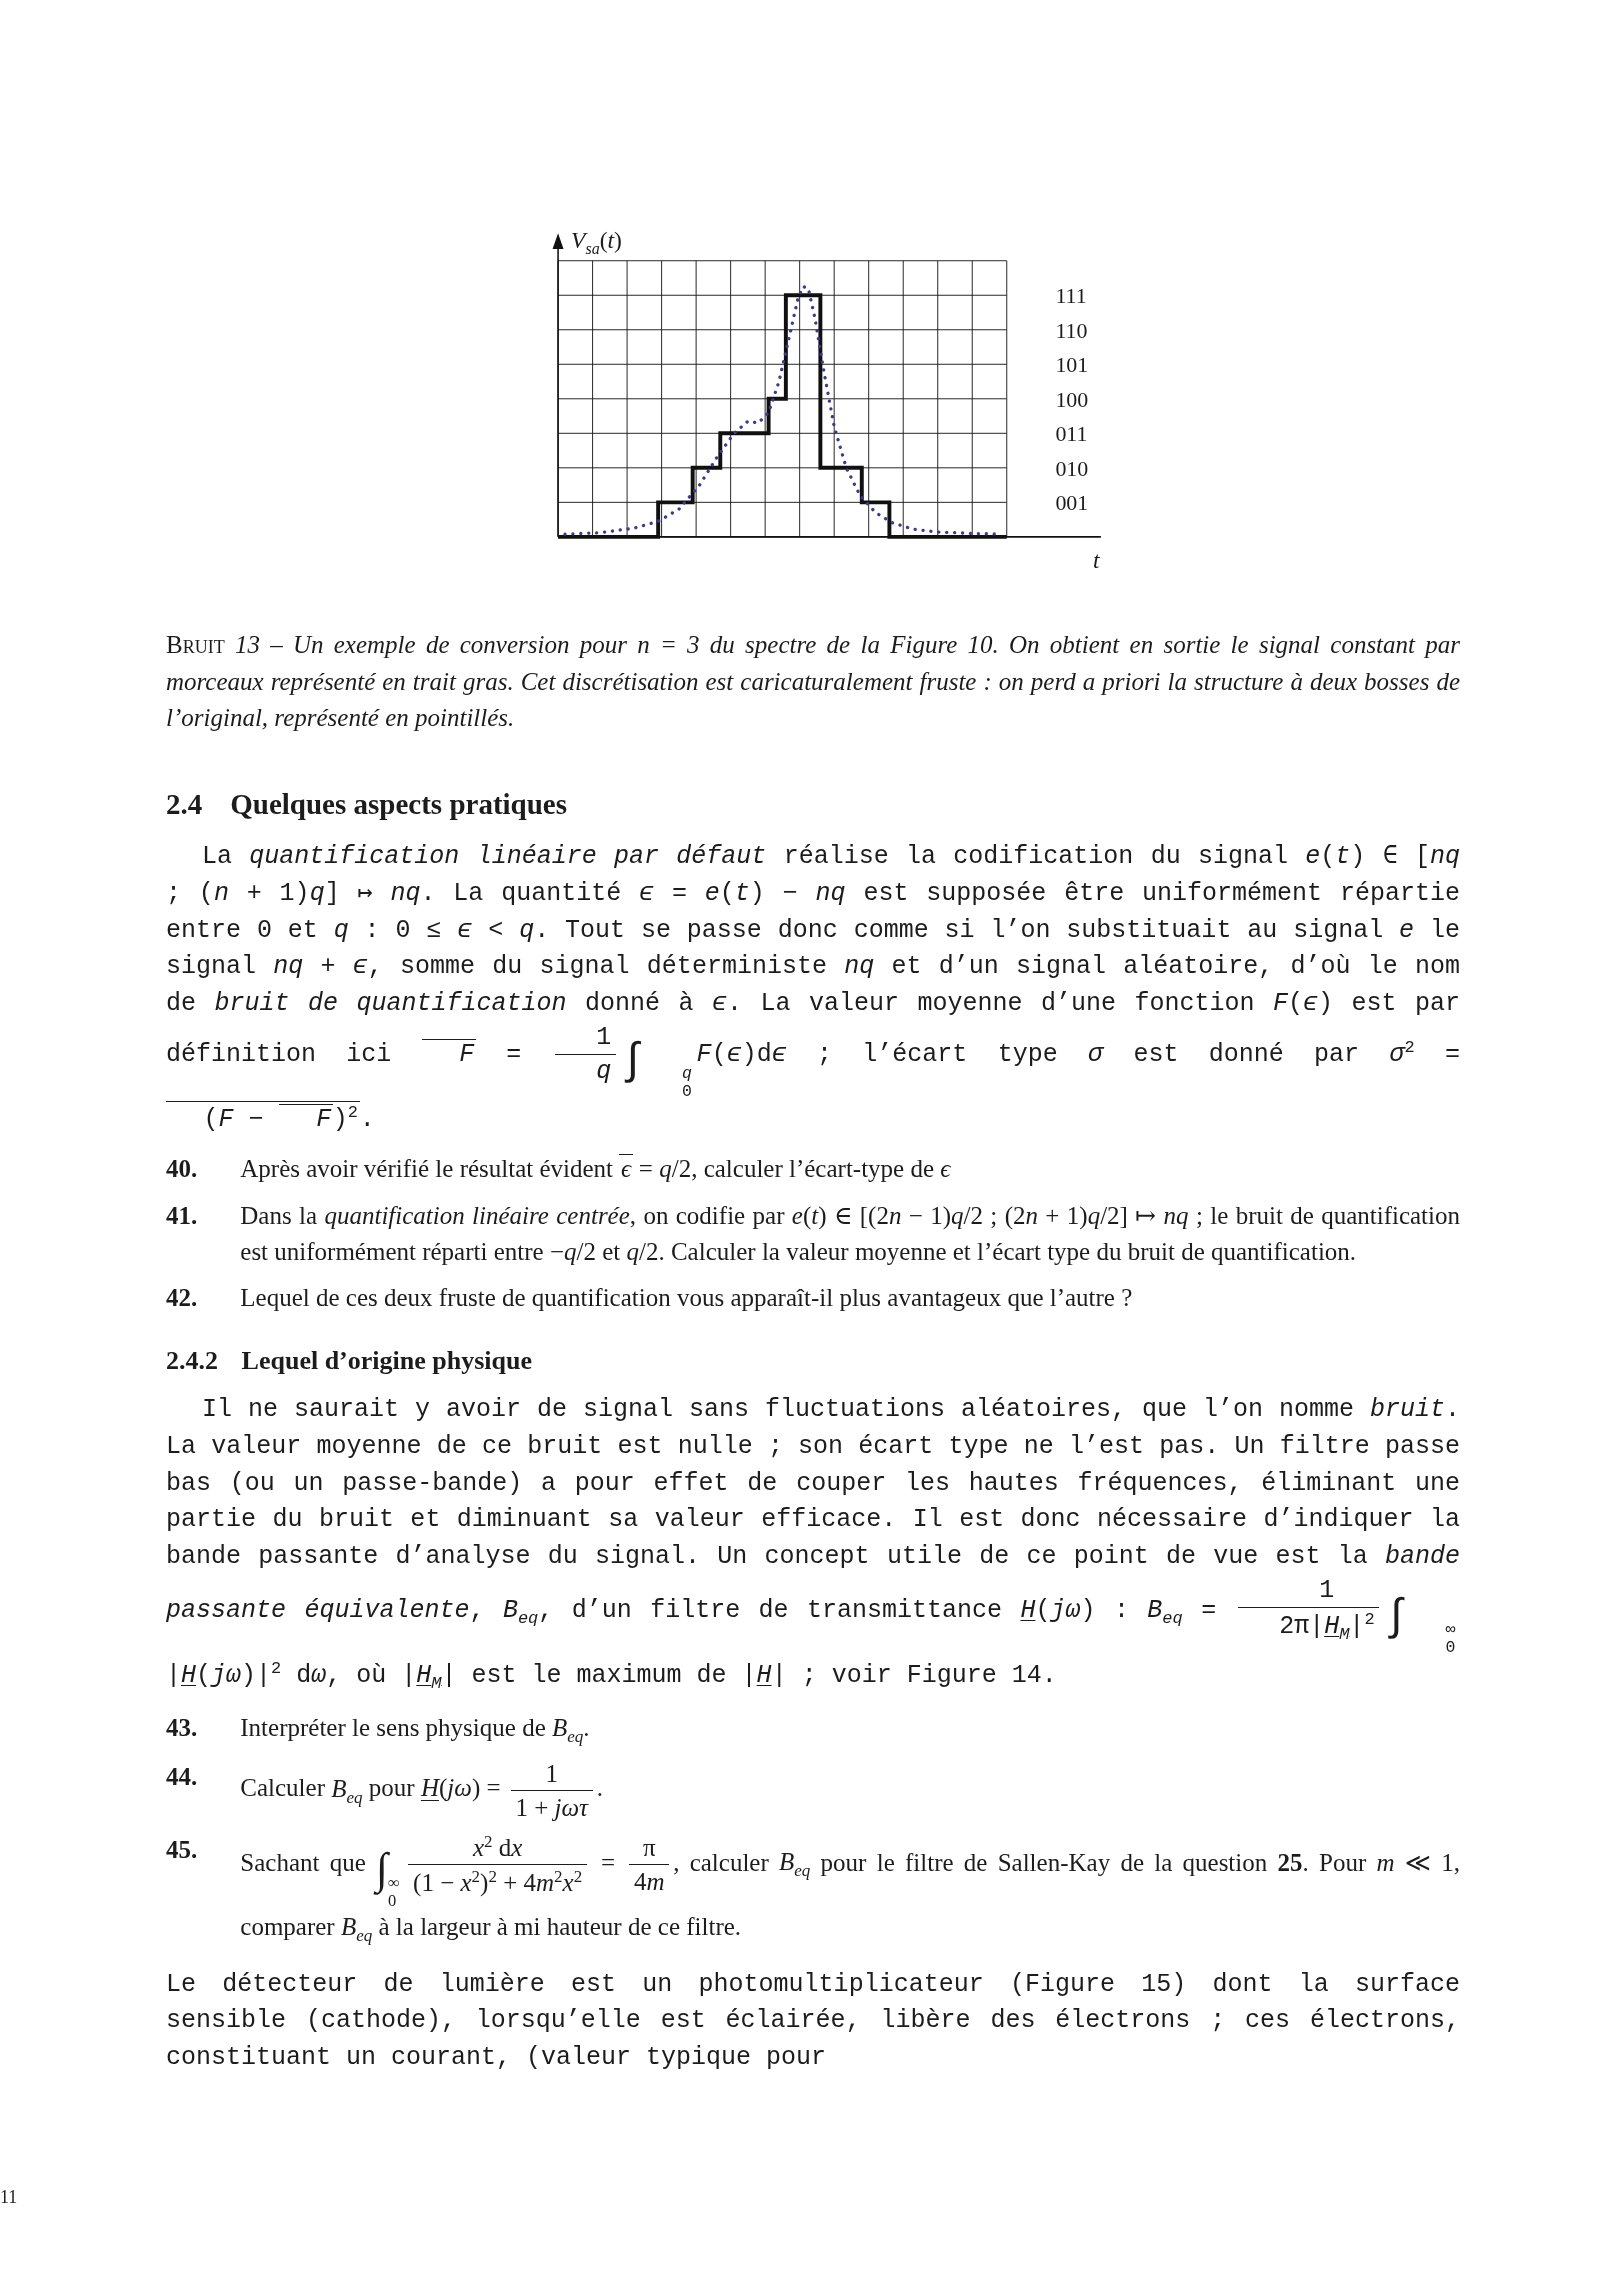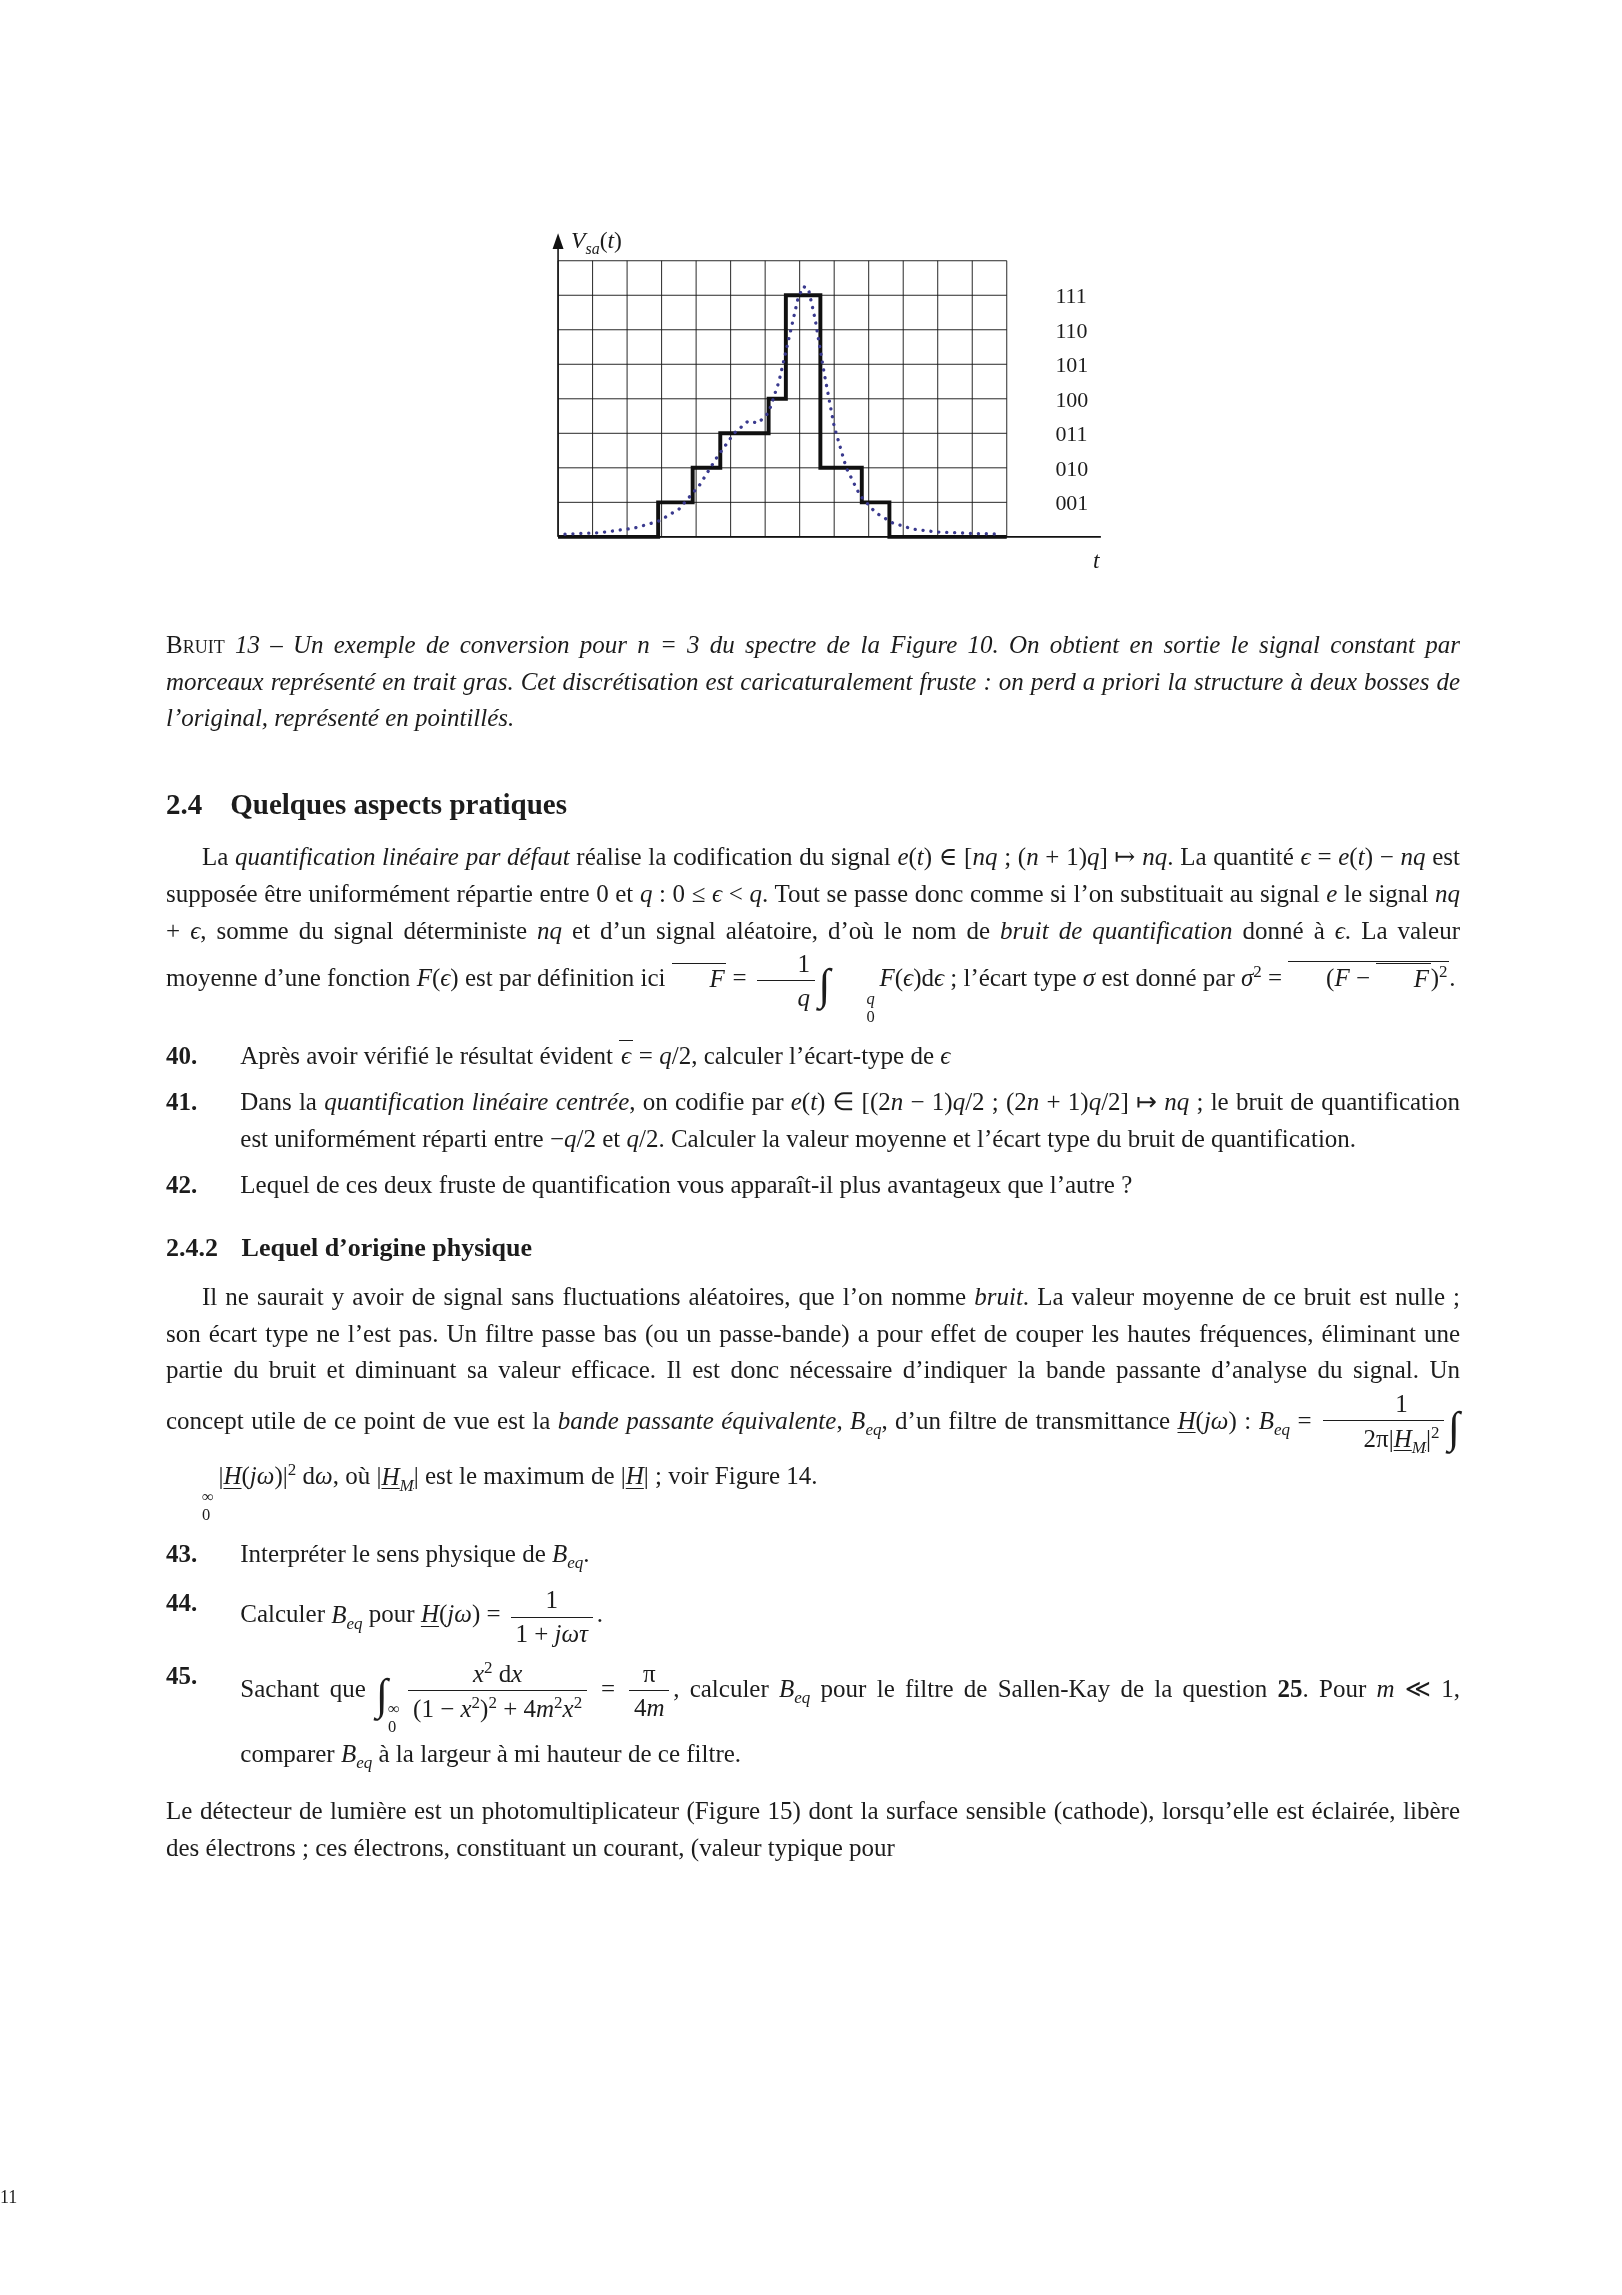--- a/index.html
+++ b/index.html
@@ -15,26 +15,26 @@
   .caption{margin:35px 0 0 0;text-align:justify;}
   .sc{font-variant:small-caps;font-style:normal;}
 
   
   .h-sec{font-size:29px;font-weight:bold;margin:50px 0 17.3px 0;line-height:1.2;}
   .h-sub{font-size:26px;font-weight:bold;margin:28px 0 15.7px 0;line-height:1.2;}
   .h-sec .num{margin-right:28px;}
   .h-sub .num{margin-right:23.6px;}
 
   
-  .para{margin:0 0 9.4px 0;text-align:justify;}
+  .para{margin:0 0 9.4px 0;text-align:justify;font-family:Liberation Mono, monospace;}
   .indent{text-indent:36px;}
   .qlist{margin:12.6px 0 17.3px 0;}
   .qitem{display:flex;margin:9.4px 0;}
   .qnum{flex:0 0 57px;text-align:left;font-weight:bold;margin-right:17.3px;}
-  .qbody{flex:1;text-align:justify;font-family:Liberation Serif, serif;}
+  .qbody{flex:1;text-align:justify;}
 
   
   sup{font-size:68%;}
   sub{font-size:68%;text-align:center;}
   .ovl{display:inline-block;border-top:1.6px solid #1c1c1c;padding:0.8px 1.6px 0 1.6px;line-height:1.12;}
   .ul{text-decoration:underline;text-decoration-thickness:1.2px;text-underline-offset:3.1px;}
   .frac{display:inline-block;vertical-align:middle;text-align:center;line-height:1.18;margin:0 3.9px;}
   .frac .fn{display:block;border-bottom:1.6px solid #1c1c1c;padding:0 4.7px 1.6px 4.7px;}
   .frac .fd{display:block;padding:1.6px 4.7px 0 4.7px;}
   .int{font-size:175%;vertical-align:-0.28em;line-height:0;font-style:normal;}

